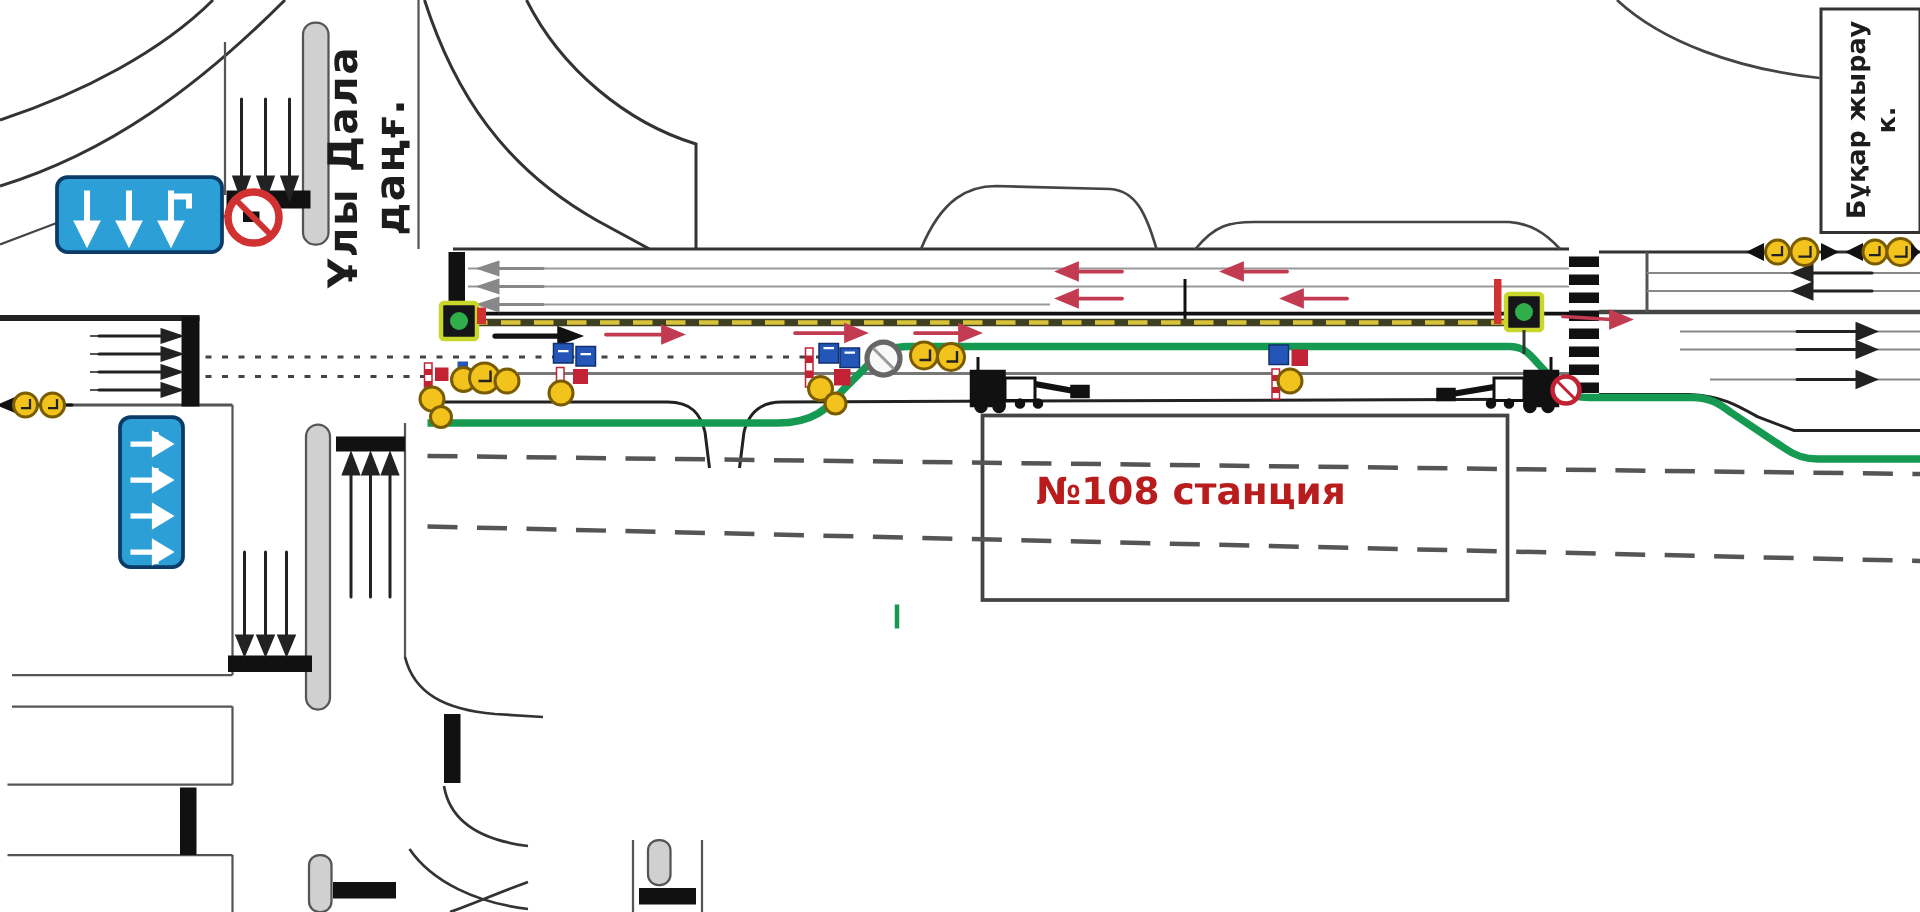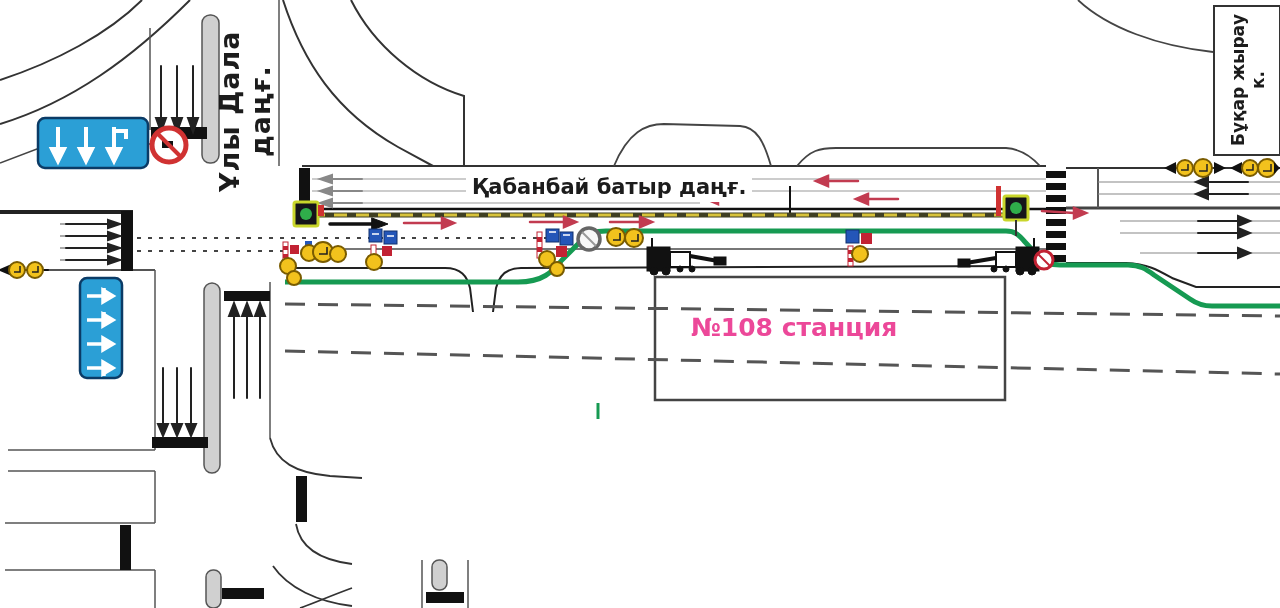--- a/index.html
+++ b/index.html
@@ -5,21 +5,21 @@
   html,body{margin:0;padding:0;}
   body{width:1280px;height:608px;position:relative;overflow:hidden;background:#ffffff;
        font-family:"DejaVu Sans", "Liberation Sans", sans-serif;}
   .stage{position:absolute;inset:0;width:1280px;height:608px;}
   svg{position:absolute;left:0;top:0;}
   .lbl{position:absolute;color:#1c1c1c;z-index:5;}
   .lbl.vert{writing-mode:vertical-rl;transform:rotate(180deg);text-align:center;}
   #lbl-uly{left:214px;top:4px;height:214px;width:42px;font-size:27px;font-weight:bold;letter-spacing:1px;}
   #lbl-kab{left:466px;top:172px;font-size:21px;font-weight:bold;background:#ffffff;padding:0 6px;line-height:30px;}
   #lbl-bukar{left:1228px;top:12px;height:136px;width:34px;font-size:17px;font-weight:bold;}
-  #lbl-station{left:657px;top:313px;width:274px;text-align:center;font-size:25px;font-weight:bold;color:#ec4899;z-index:4;}
+  #lbl-station{left:657px;top:313px;width:274px;text-align:center;font-size:25px;font-weight:bold;color:#b91c1c;z-index:4;}
   
   .green-route{stroke:#169a52;}
   .red-arrow{stroke:#c23b50;fill:#c23b50;}
 </style>
 </head>
 <body>
 
 <div class="stage">
 
 <svg width="1280" height="608" viewBox="0 0 1280 608">
@@ -372,19 +372,18 @@
     <path d="M1246,170 L1253,170 L1253,164" stroke="#222" stroke-width="1.5" fill="none"></path>
     <path d="M1263,171 L1271,171 L1271,164" stroke="#222" stroke-width="1.5" fill="none"></path>
     <polygon points="1274,162 1280,168 1274,174" fill="#111"></polygon>
   </g>
 
   <rect x="1214" y="6" width="66" height="149" fill="#ffffff" stroke="#333" stroke-width="2"></rect>
 </svg>
 
 <div id="lbl-uly" class="lbl vert">Ұлы Дала даңғ.</div>
 
-<div id="lbl-kab" class="lbl">Қабанбай батыр даңғ.</div>
 
 <div id="lbl-bukar" class="lbl vert">Бұқар жырау к.</div>
 
 <div id="lbl-station" class="lbl">№108 станция</div>
 
 </div>
 
 </body></html>

